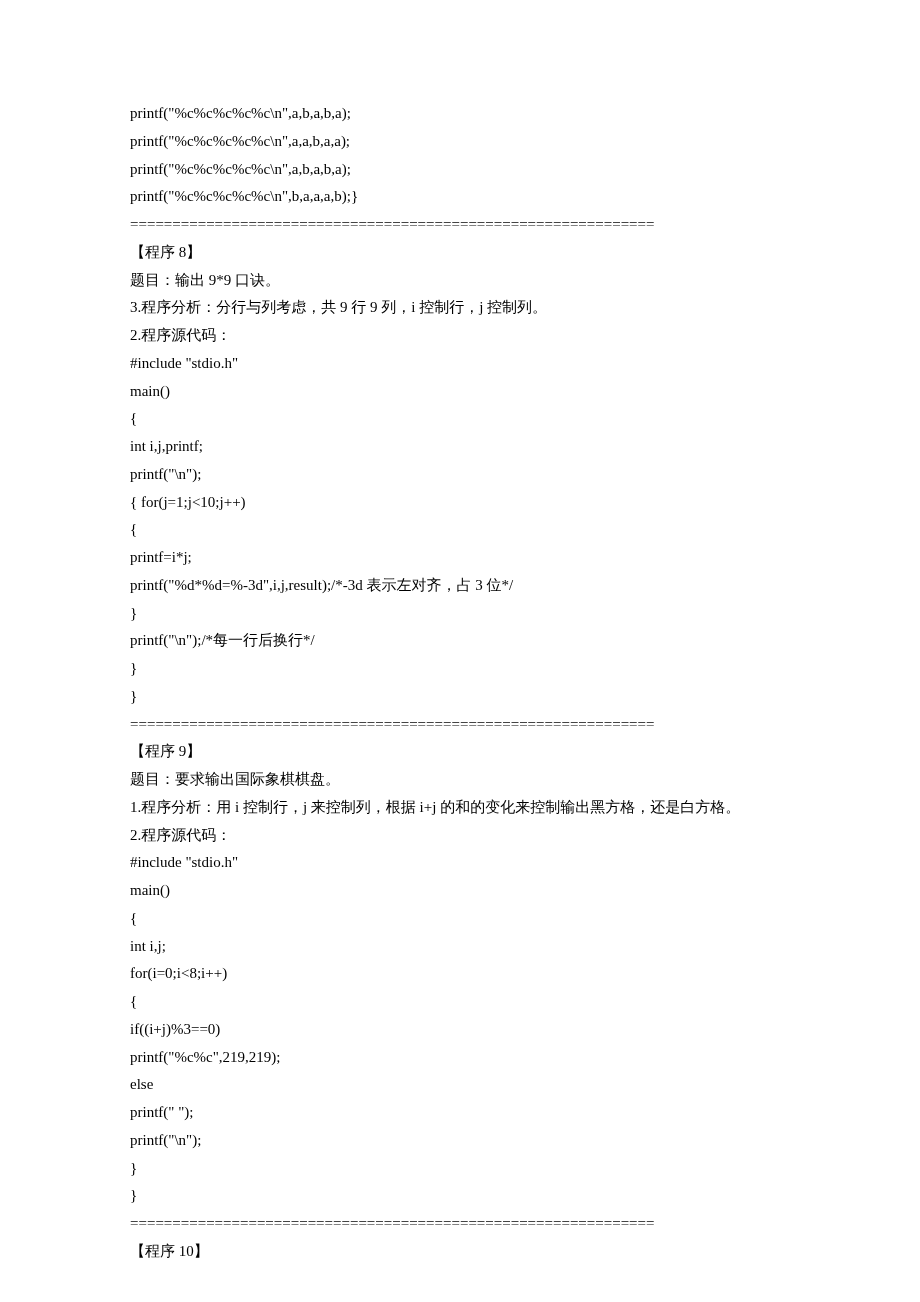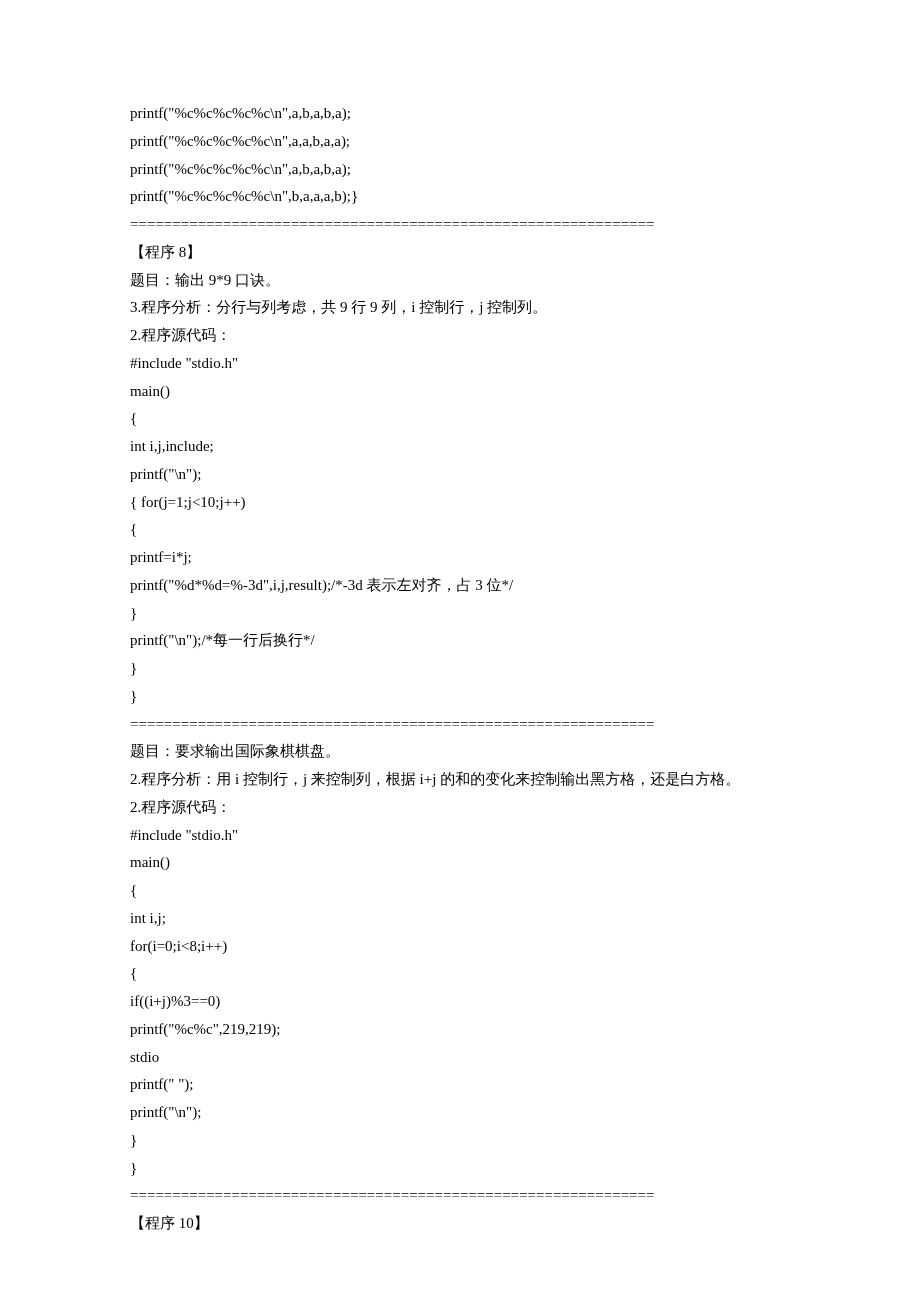--- a/index.html
+++ b/index.html
@@ -35,42 +35,43 @@
   <p class="line">printf("%c%c%c%c%c\n",a,b,a,b,a);</p>
   <p class="line">printf("%c%c%c%c%c\n",b,a,a,a,b);}</p>
   <p class="line sep">==============================================================</p>
   <p class="line">【程序 8】</p>
   <p class="line">题目：输出 9*9 口诀。</p>
   <p class="line">3.程序分析：分行与列考虑，共 9 行 9 列，i 控制行，j 控制列。</p>
   <p class="line">2.程序源代码：</p>
   <p class="line">#include "stdio.h"</p>
   <p class="line">main()</p>
   <p class="line">{</p>
-  <p class="line">int i,j,include;</p>
+  <p class="line">int i,j,printf;</p>
   <p class="line">printf("\n");</p>
   <p class="line">{ for(j=1;j&lt;10;j++)</p>
   <p class="line">{</p>
   <p class="line">printf=i*j;</p>
   <p class="line">printf("%d*%d=%-3d",i,j,result);/*-3d 表示左对齐，占 3 位*/</p>
   <p class="line">}</p>
   <p class="line">printf("\n");/*每一行后换行*/</p>
   <p class="line">}</p>
   <p class="line">}</p>
   <p class="line sep">==============================================================</p>
+  <p class="line">【程序 9】</p>
   <p class="line">题目：要求输出国际象棋棋盘。</p>
-  <p class="line">2.程序分析：用 i 控制行，j 来控制列，根据 i+j 的和的变化来控制输出黑方格，还是白方格。</p>
+  <p class="line">1.程序分析：用 i 控制行，j 来控制列，根据 i+j 的和的变化来控制输出黑方格，还是白方格。</p>
   <p class="line">2.程序源代码：</p>
   <p class="line">#include "stdio.h"</p>
   <p class="line">main()</p>
   <p class="line">{</p>
   <p class="line">int i,j;</p>
   <p class="line">for(i=0;i&lt;8;i++)</p>
   <p class="line">{</p>
   <p class="line">if((i+j)%3==0)</p>
   <p class="line">printf("%c%c",219,219);</p>
-  <p class="line">stdio</p>
+  <p class="line">else</p>
   <p class="line">printf(" ");</p>
   <p class="line">printf("\n");</p>
   <p class="line">}</p>
   <p class="line">}</p>
   <p class="line sep">==============================================================</p>
   <p class="line">【程序 10】</p>
 </div>
 
 </body></html>

